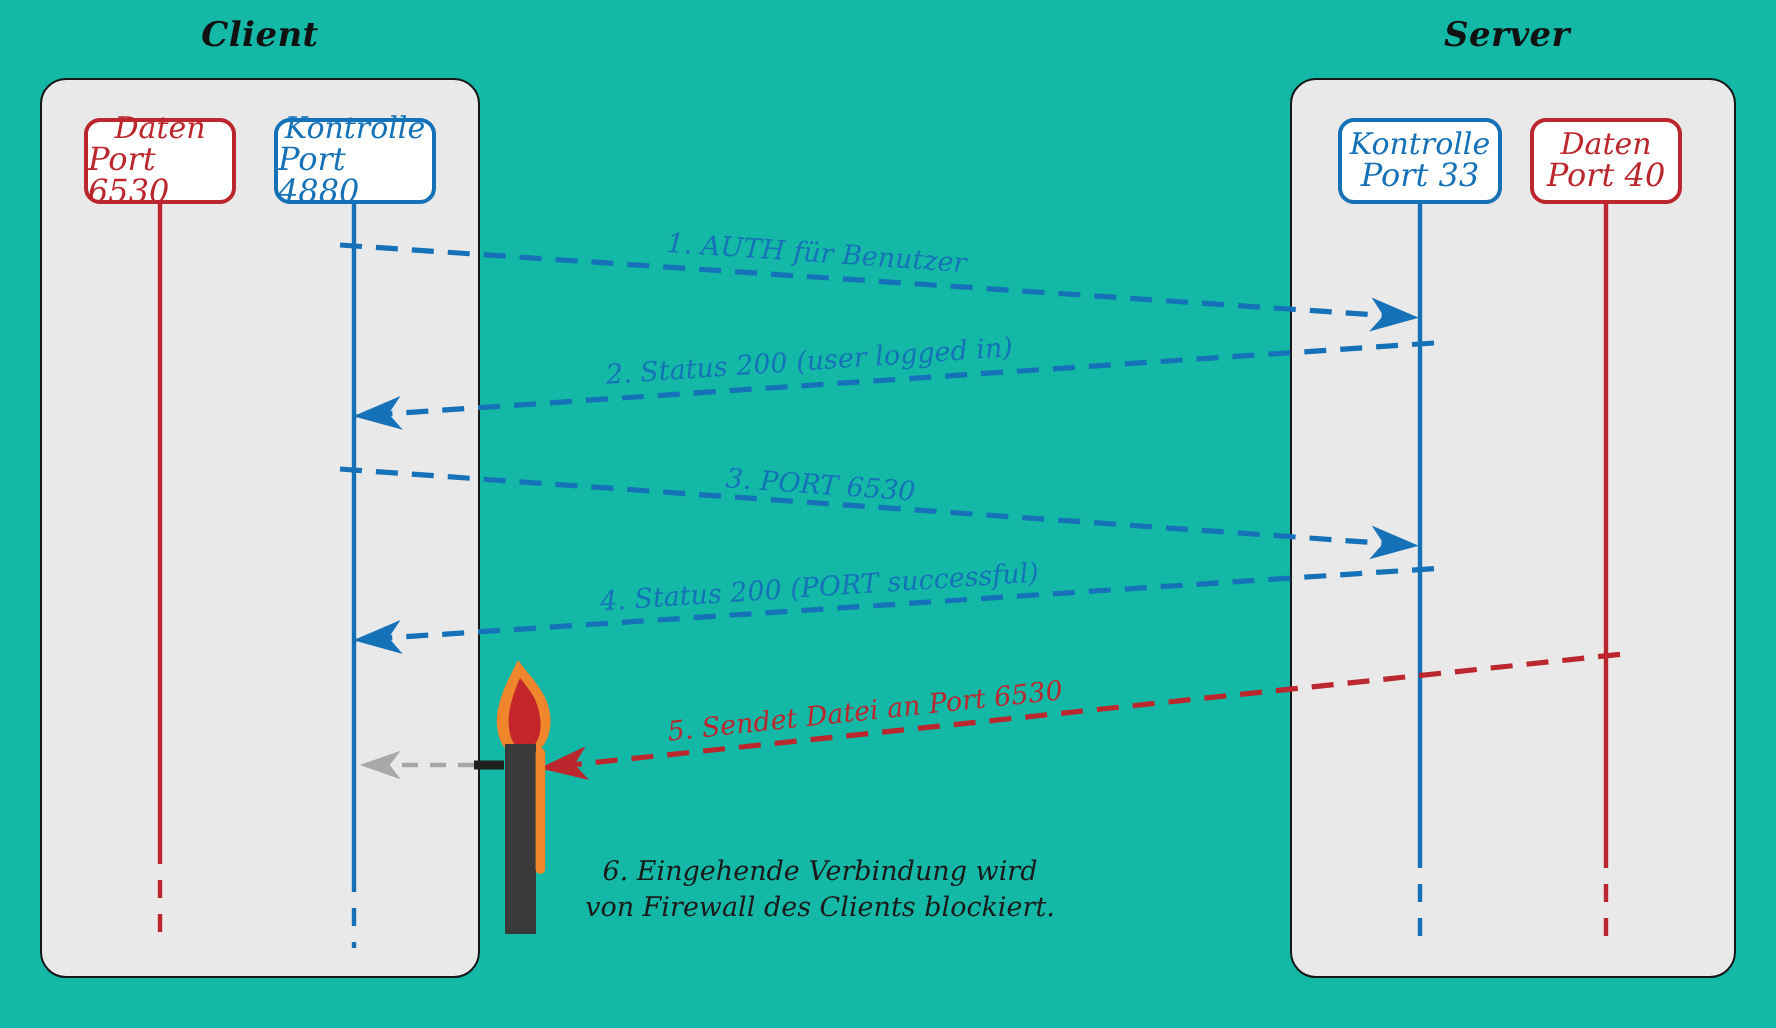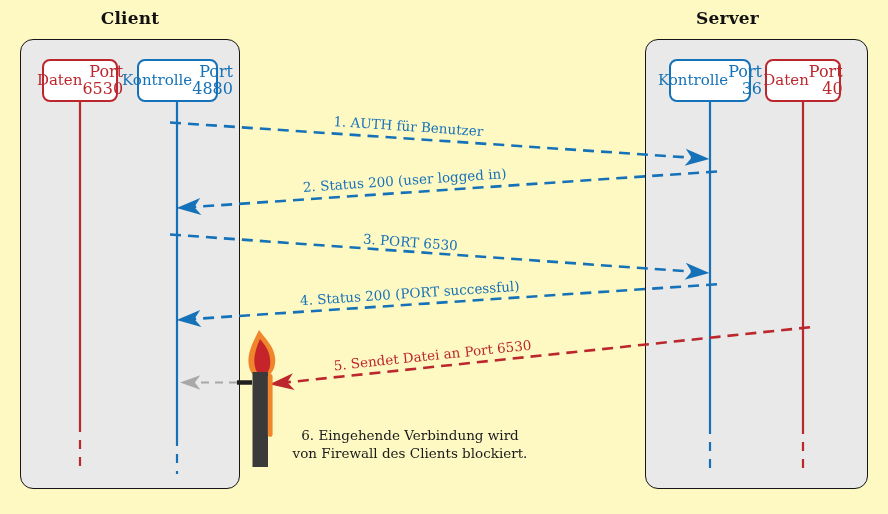--- a/index.html
+++ b/index.html
@@ -1,35 +1,36 @@
 <!DOCTYPE html>
 <html><head>
 <meta charset="utf-8">
 <style>
   html,body{margin:0;padding:0;background:#ffffff;}
   .stage{
-    position:relative;width:888px;height:514px;background:#fef9c3;overflow:hidden;
+    position:relative;width:888px;height:514px;background:#14b8a6;overflow:hidden;
     font-family:"DejaVu Serif","Liberation Serif",serif;
+    font-style:italic;
   }
   .sectitle{
     position:absolute;top:8px;font-size:17px;font-weight:bold;color:#111;
     text-align:center;letter-spacing:.2px;
   }
   .title-client{left:20px;width:220px;}
-  .title-server{left:616px;width:223px;}
+  .title-server{left:642px;width:223px;}
   .bigbox{
     position:absolute;top:39px;height:450px;background:#e9e9e9;
     border:1.8px solid #161616;border-radius:13px;box-sizing:border-box;
   }
   .box-client{left:20px;width:220px;}
   .box-server{left:645px;width:223px;}
   .portbox{
     position:absolute;top:59px;height:43px;background:#ffffff;border-radius:8px;
-    box-sizing:border-box;display:flex;flex-direction:row;align-items:center;
-    justify-content:center;line-height:1.02;text-align:right;
+    box-sizing:border-box;display:flex;flex-direction:column;align-items:center;
+    justify-content:center;line-height:1.02;
   }
   .pb-red{border:2.2px solid #bb272d;color:#bb272d;}
   .pb-blue{border:2.2px solid #1572b8;color:#1572b8;}
   .pname{font-size:15px;}
   .psub{font-size:16px;margin-top:0;}
   svg.overlay{position:absolute;left:0;top:0;}
   text{font-family:"DejaVu Serif","Liberation Serif",serif;}
 </style>
 </head>
 <body>
@@ -90,20 +91,20 @@
   <div class="portbox pb-red" style="left:42px;width:76px;">
     <div class="pname">Daten</div>
     <div class="psub">Port 6530</div>
   </div>
   <div class="portbox pb-blue" style="left:137px;width:81px;">
     <div class="pname">Kontrolle</div>
     <div class="psub">Port 4880</div>
   </div>
   <div class="portbox pb-blue" style="left:669px;width:82px;">
     <div class="pname">Kontrolle</div>
-    <div class="psub">Port 36</div>
+    <div class="psub">Port 33</div>
   </div>
   <div class="portbox pb-red" style="left:765px;width:76px;">
     <div class="pname">Daten</div>
     <div class="psub">Port 40</div>
   </div>
 
 </div>
 
 </body></html>

